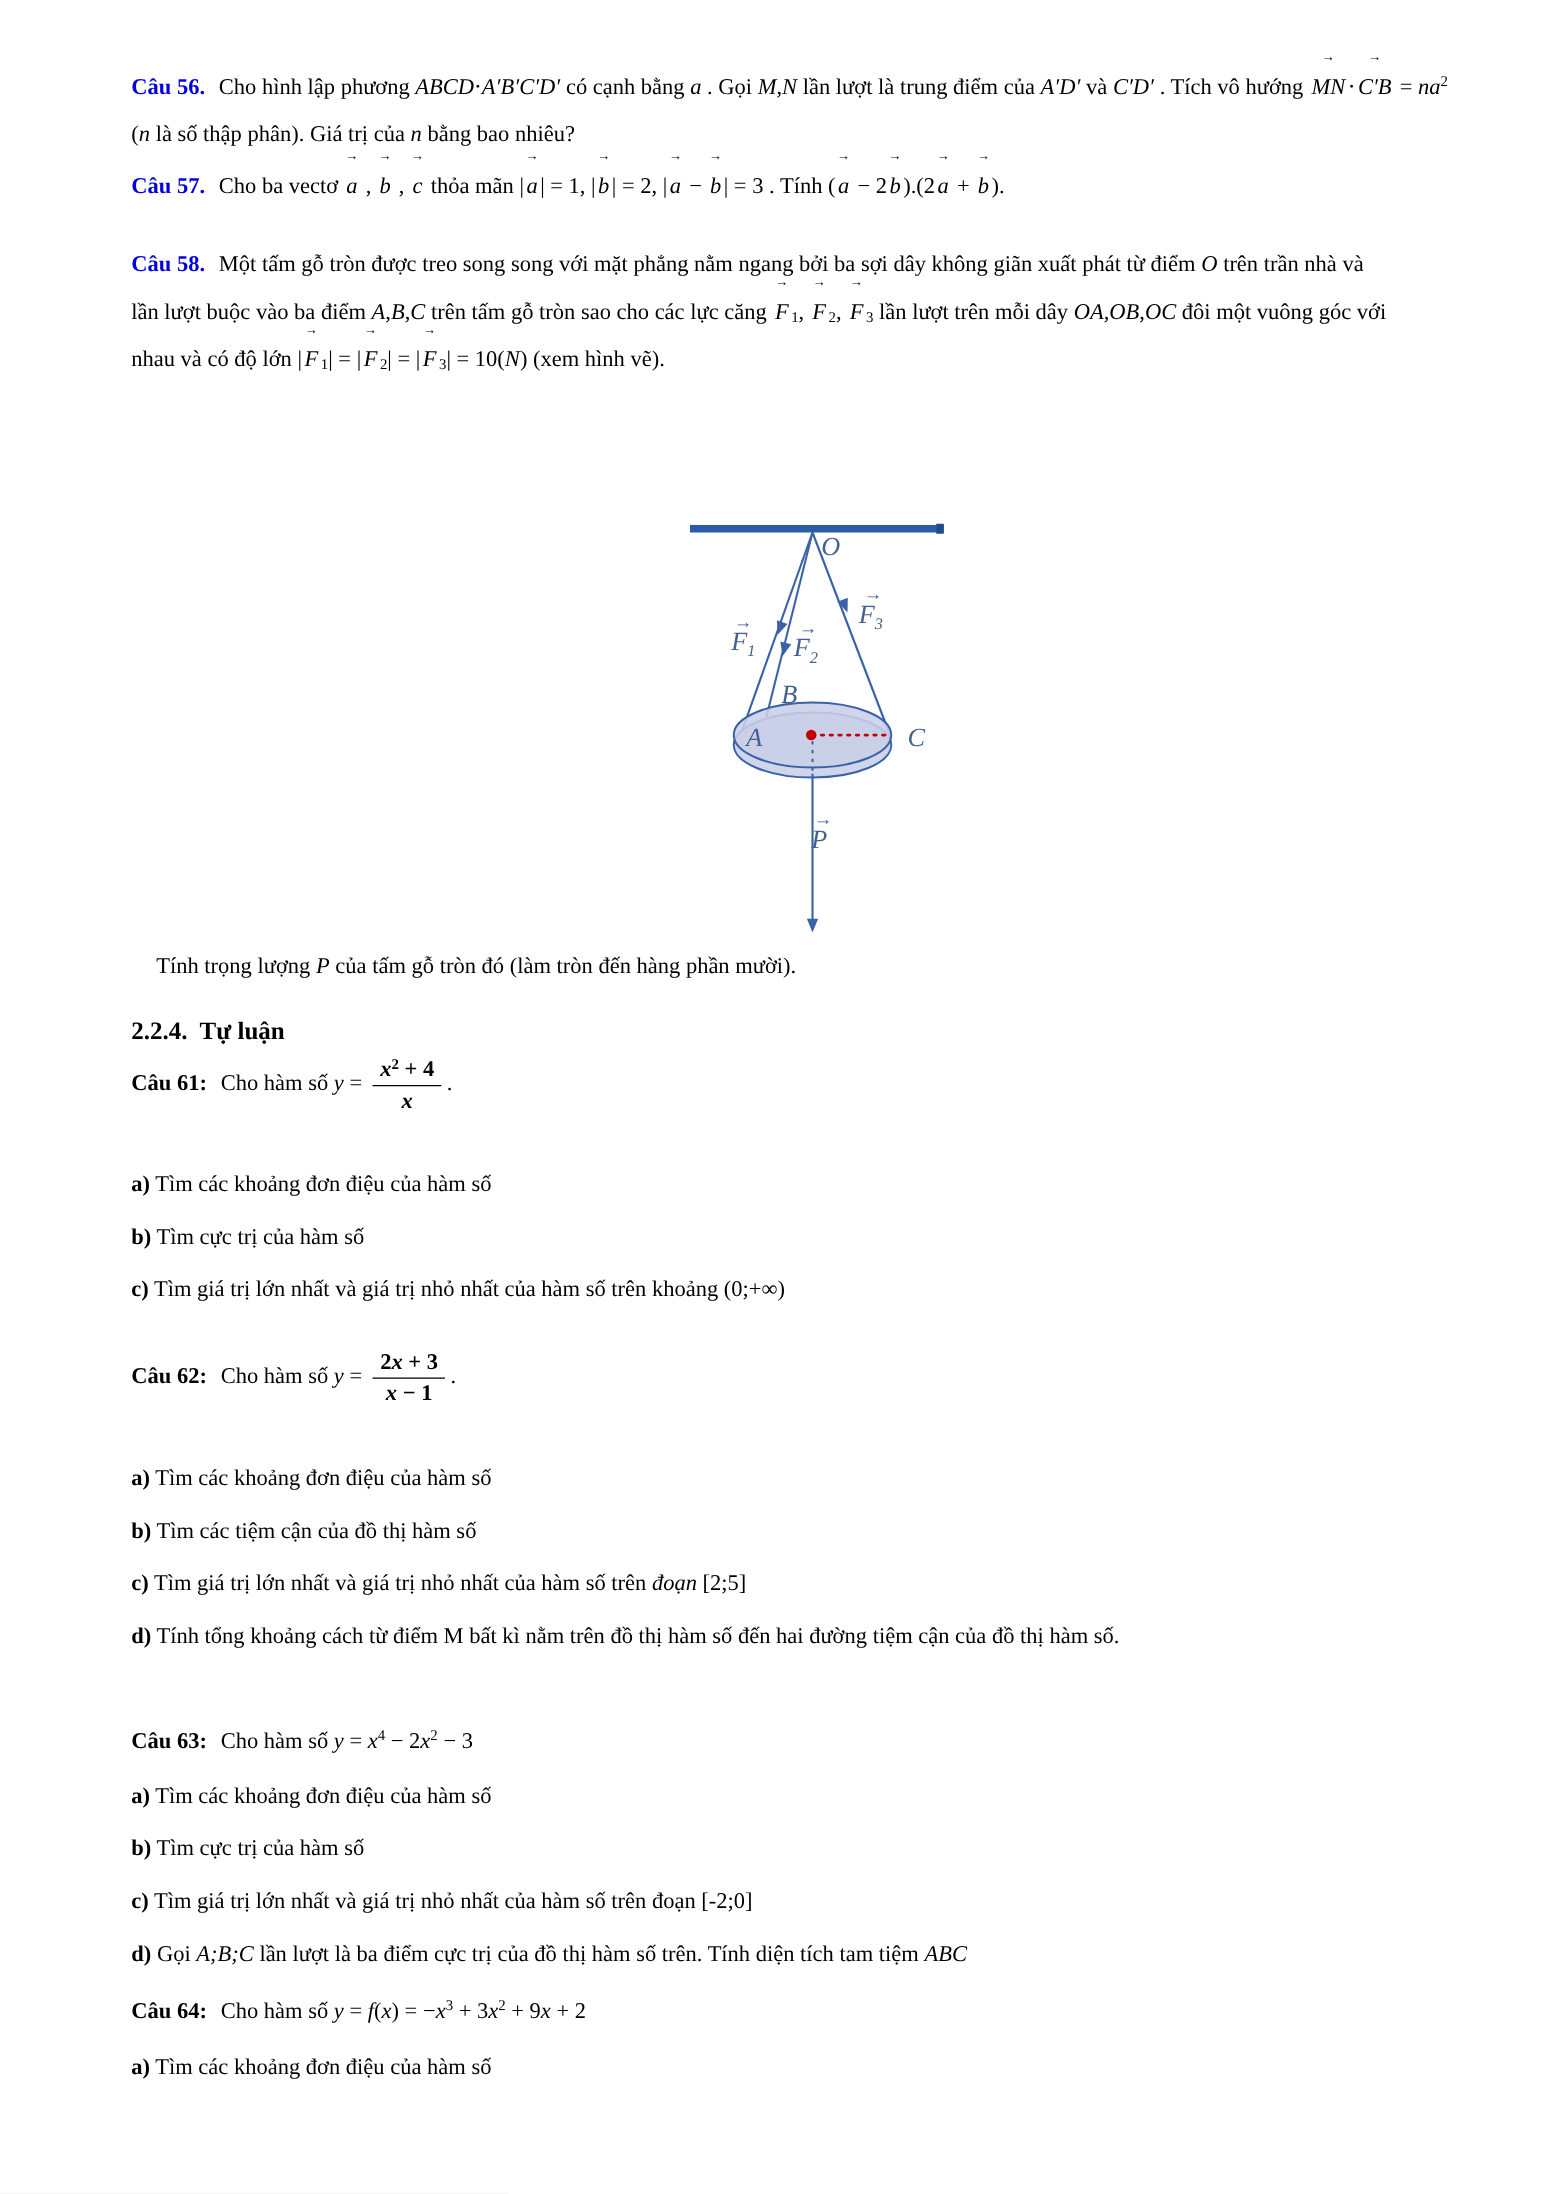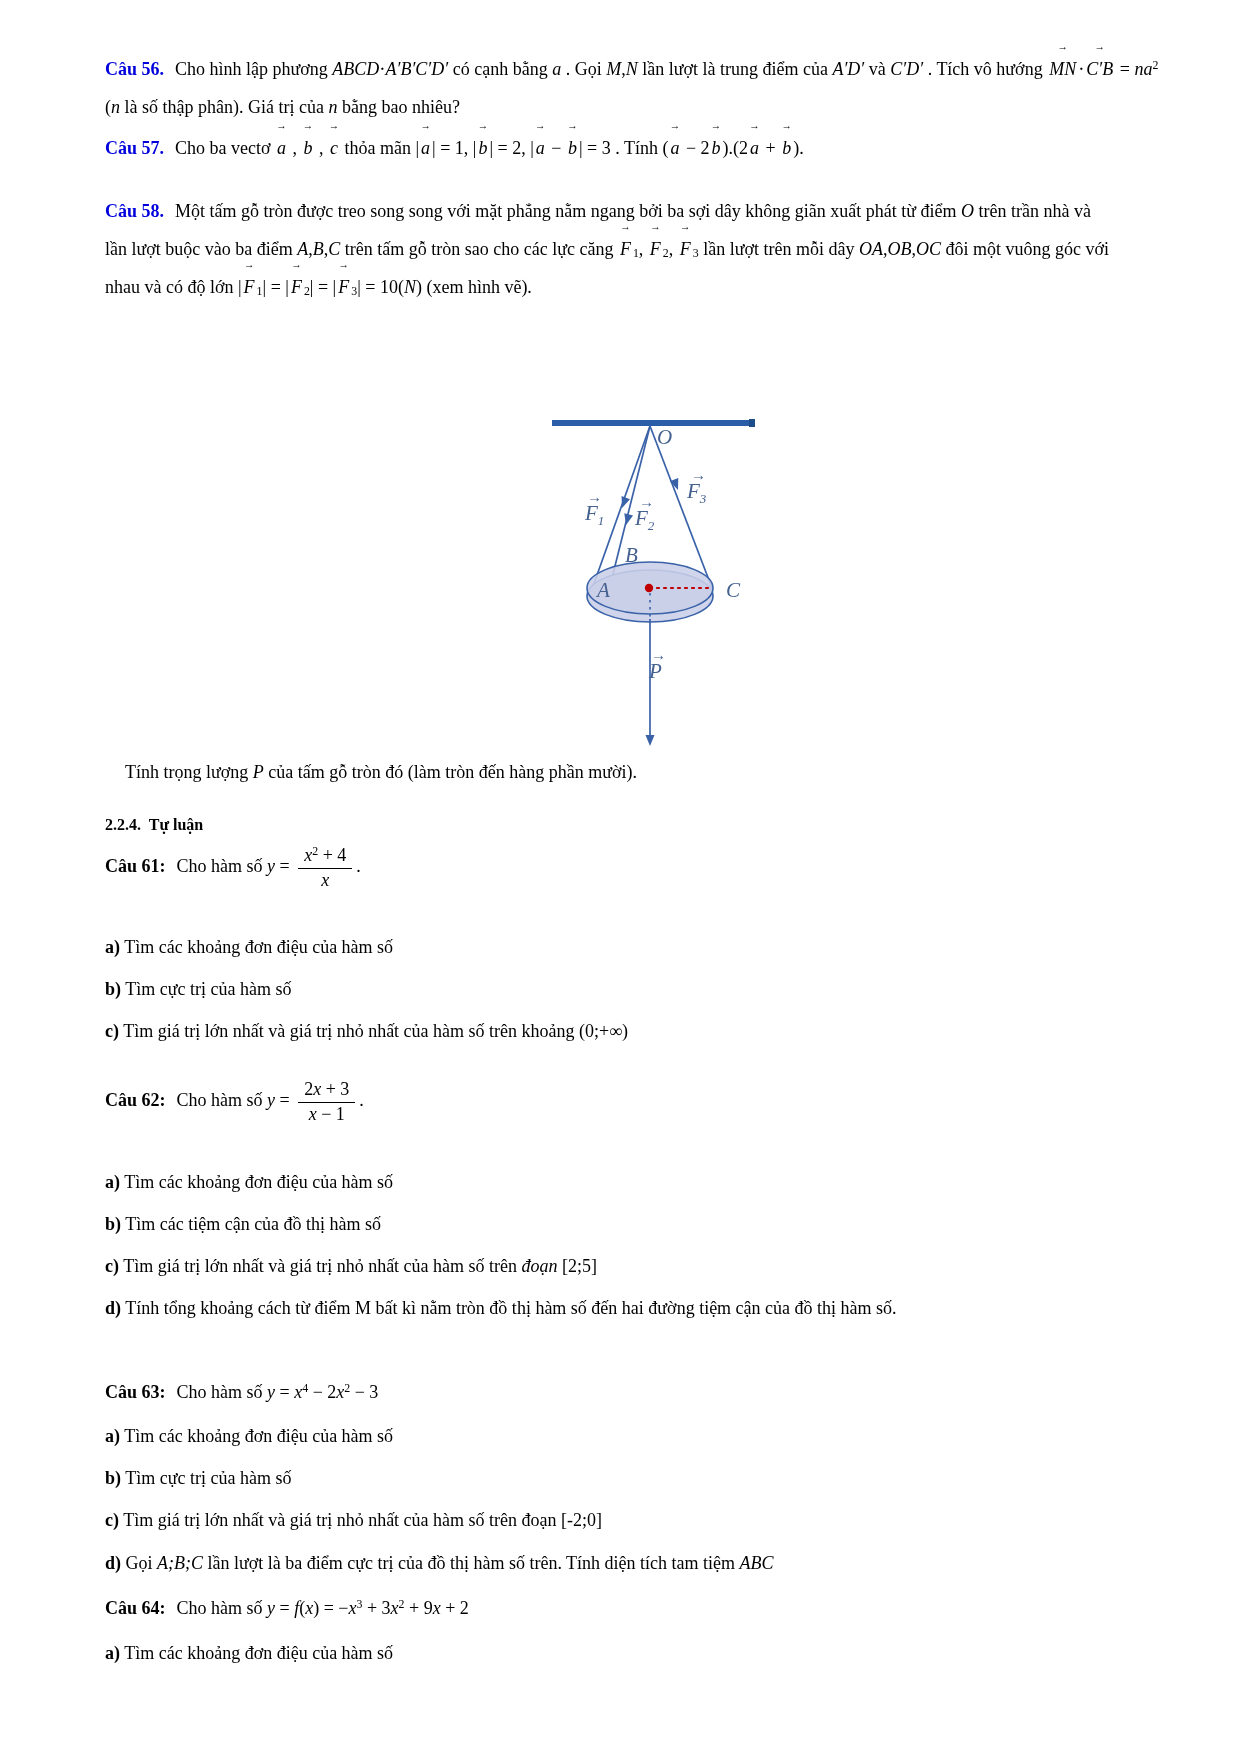--- a/index.html
+++ b/index.html
@@ -13,36 +13,36 @@
   }
   .para{
     position:absolute;
     left:105px;
     width:1055px;
     font-size:18px;
     line-height:38px;
   }
   .narrow{width:1012px;}
   .caption{left:125px;}
-  .heading{font-size:16px;font-weight:bold;}
+  .heading{font-size:20px;font-weight:bold;}
   .qlabel{font-weight:bold;margin-right:11px;}
   .blue{color:var(--question-label,#0000dd);}
   
   .m-i{font-style:italic;}
   .m-b{font-weight:bold;}
   .m-sup{font-size:0.66em;vertical-align:0.5em;line-height:0;}
   .m-sub{font-size:0.66em;vertical-align:-0.2em;line-height:0;}
   .m-iv{font-style:italic;position:relative;display:inline-block;padding:0 2px;}
   .m-iv::after{
     content:"\2192";
     position:absolute;top:-0.72em;left:0;right:0;
     text-align:center;
     font-size:0.58em;font-style:normal;line-height:1;
   }
-  .frac{display:inline-block;vertical-align:middle;text-align:center;margin:0 4px;line-height:1.2;}
+  .frac{display:inline-block;vertical-align:middle;text-align:center;margin:0 4px;line-height:1.2;font-weight:bold;}
   .frac .num{display:block;border-bottom:1.5px solid #000;padding:0 6px 1px;}
   .frac .den{display:block;padding:1px 6px 0;}
   
   .fig{position:absolute;left:515px;top:378px;}
   .fig-bar{fill:var(--figure-bar,#2b5ca8);}
   .fig-bar-end{fill:#1e4d8c;}
   .fig-string{stroke:var(--figure-line,#3a62a8);stroke-width:1.7;fill:none;}
   .fig-disc{fill:var(--figure-fill,#c9cfe8);fill-opacity:.88;stroke:var(--figure-line,#3a62a8);stroke-width:1.6;}
   .fig-head{fill:var(--figure-line,#3a62a8);}
   .fig-red-dot{fill:var(--figure-red,#c00000);}
@@ -118,21 +118,21 @@
   <div class="para" style="top:928px"><span><span class="m-b">a)</span><span> Tìm các khoảng đơn điệu của hàm số</span></span></div>
   <div class="para" style="top:970px"><span><span class="m-b">b)</span><span> Tìm cực trị của hàm số</span></span></div>
   <div class="para" style="top:1012px"><span><span class="m-b">c)</span><span> Tìm giá trị lớn nhất và giá trị nhỏ nhất của hàm số trên khoảng (0;+∞)</span></span></div>
 
   <div class="para" style="top:1079px">
     <span class="qlabel">Câu 62:</span><span><span>Cho hàm số </span><span class="m-i">y</span><span> = </span><span class="frac"><span class="num"><span>2</span><span class="m-i">x</span><span> + 3</span></span><span class="den"><span class="m-i">x</span><span> − 1</span></span></span><span>.</span></span>
   </div>
   <div class="para" style="top:1163px"><span><span class="m-b">a)</span><span> Tìm các khoảng đơn điệu của hàm số</span></span></div>
   <div class="para" style="top:1205px"><span><span class="m-b">b)</span><span> Tìm các tiệm cận của đồ thị hàm số</span></span></div>
   <div class="para" style="top:1247px"><span><span class="m-b">c)</span><span> Tìm giá trị lớn nhất và giá trị nhỏ nhất của hàm số trên </span><span class="m-i">đoạn</span><span> [2;5]</span></span></div>
-  <div class="para" style="top:1290px;line-height:36px"><span><span class="m-b">d)</span><span> Tính tổng khoảng cách từ điểm M bất kì nằm tròn đồ thị hàm số đến hai đường tiệm cận của đồ thị hàm số.</span></span></div>
+  <div class="para" style="top:1290px;line-height:36px"><span><span class="m-b">d)</span><span> Tính tổng khoảng cách từ điểm M bất kì nằm trên đồ thị hàm số đến hai đường tiệm cận của đồ thị hàm số.</span></span></div>
 
   <div class="para" style="top:1373px">
     <span class="qlabel">Câu 63:</span><span><span>Cho hàm số </span><span class="m-i">y</span><span> = </span><span class="m-i">x</span><span class="m-sup">4</span><span> − 2</span><span class="m-i">x</span><span class="m-sup">2</span><span> − 3</span></span>
   </div>
   <div class="para" style="top:1417px"><span><span class="m-b">a)</span><span> Tìm các khoảng đơn điệu của hàm số</span></span></div>
   <div class="para" style="top:1459px"><span><span class="m-b">b)</span><span> Tìm cực trị của hàm số</span></span></div>
   <div class="para" style="top:1501px"><span><span class="m-b">c)</span><span> Tìm giá trị lớn nhất và giá trị nhỏ nhất của hàm số trên đoạn [-2;0]</span></span></div>
   <div class="para" style="top:1544px"><span><span class="m-b">d)</span><span> Gọi </span><span class="m-i">A;B;C</span><span> lần lượt là ba điểm cực trị của đồ thị hàm số trên. Tính diện tích tam tiệm </span><span class="m-i">ABC</span></span></div>
 
   <div class="para" style="top:1589px">

